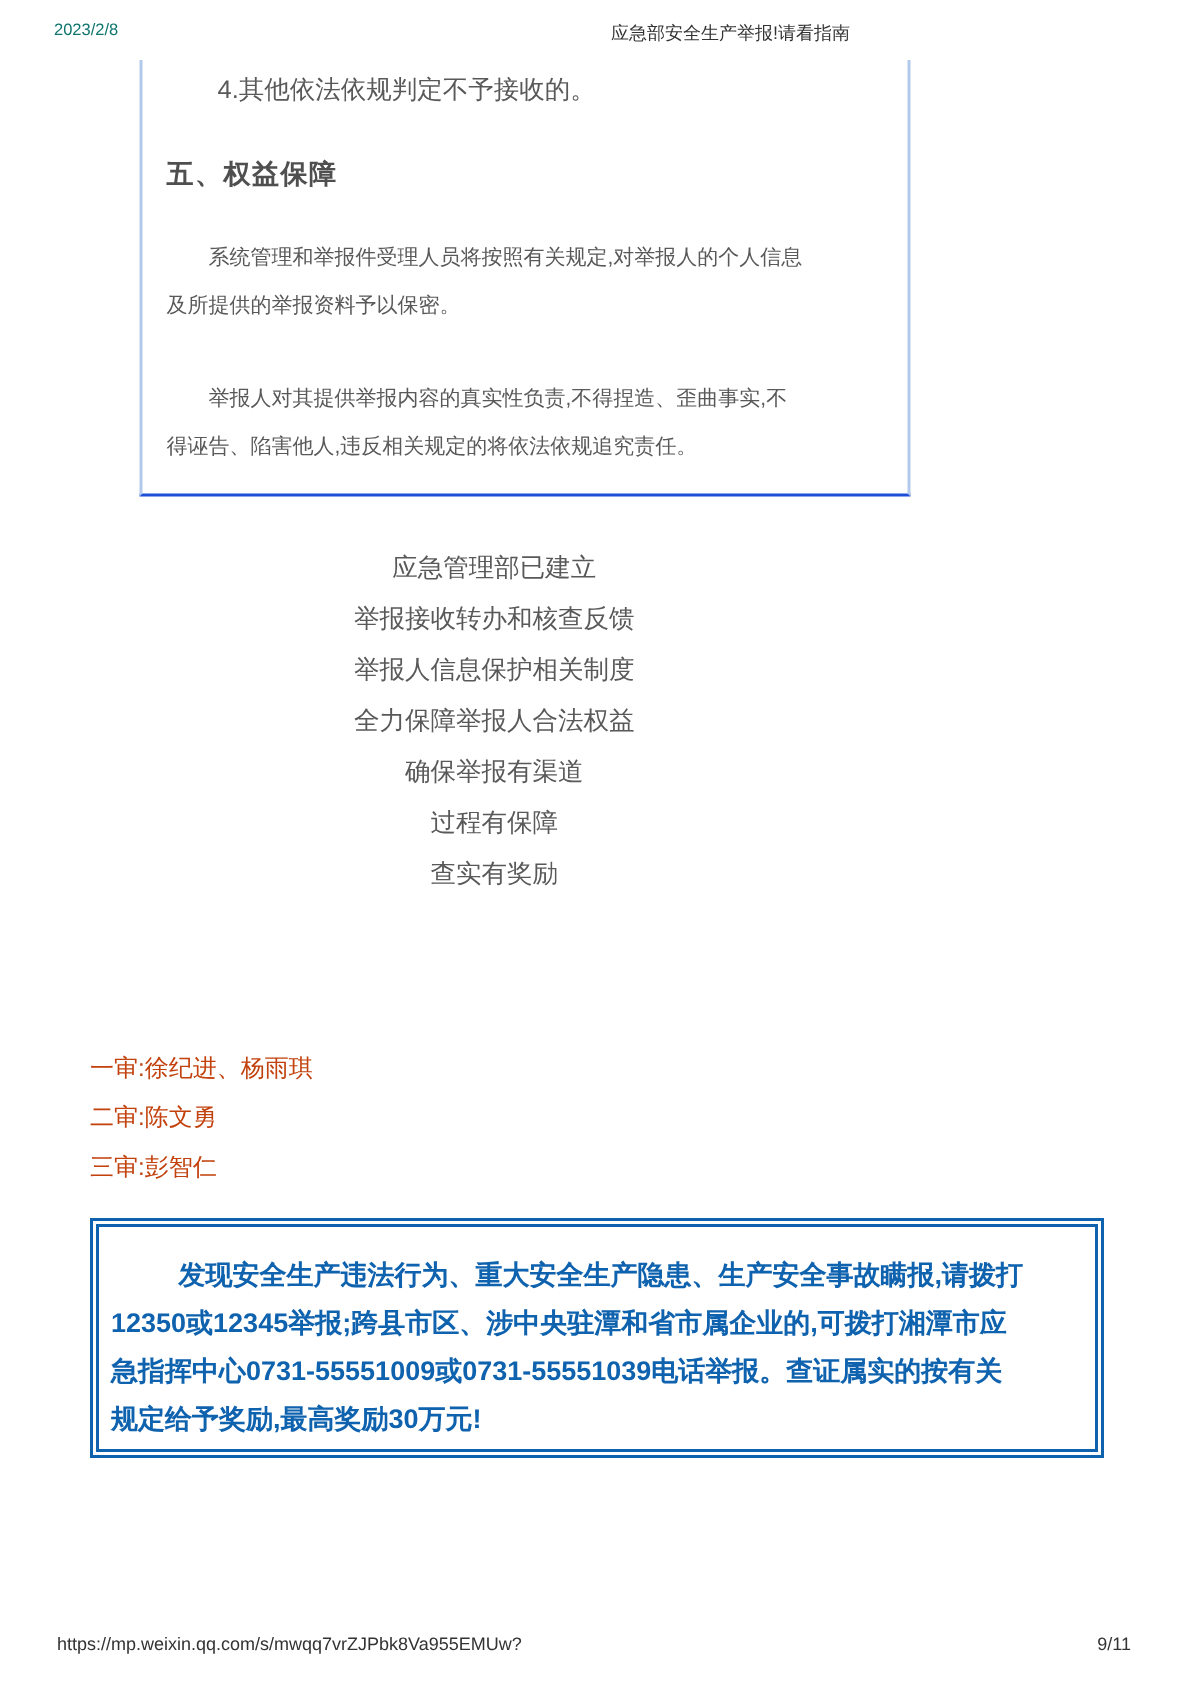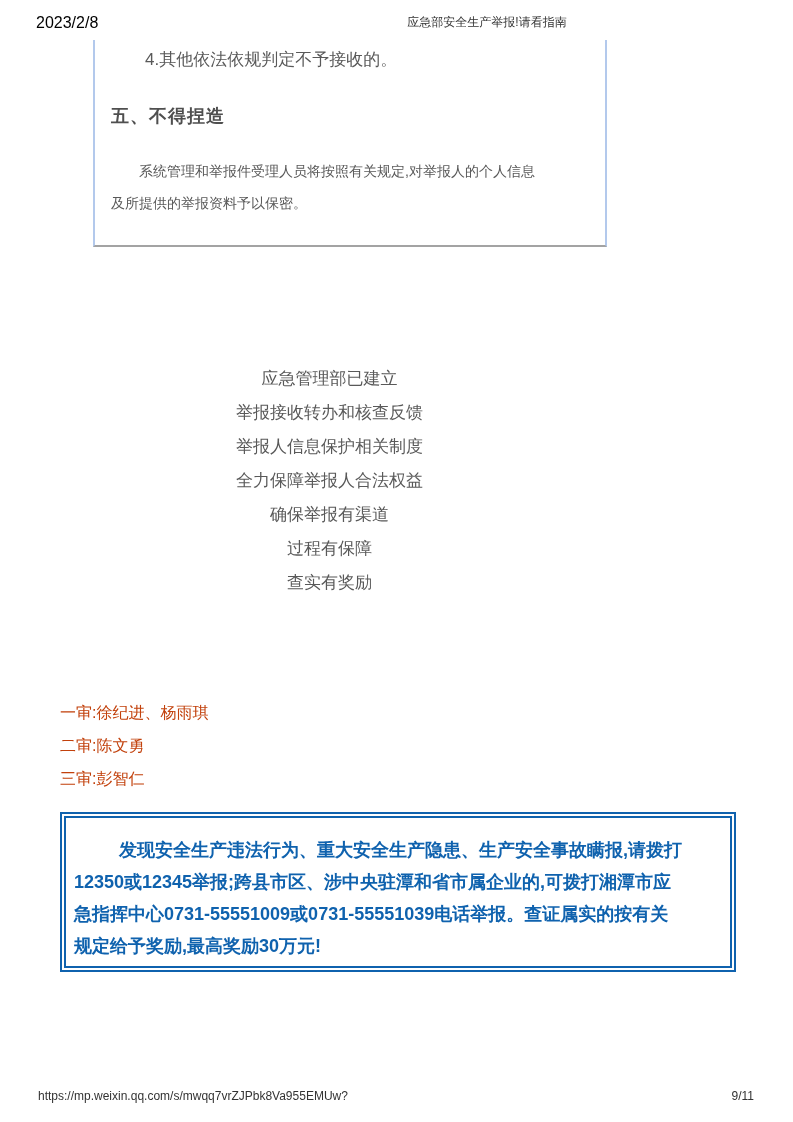--- a/index.html
+++ b/index.html
@@ -10,22 +10,22 @@
     height: 1122px;
     background: #ffffff;
     font-family: "Liberation Sans", "DejaVu Sans", sans-serif;
     overflow: hidden;
   }
 
   
   .print-date {
     position: absolute;
     left: 36px; top: 14px;
-    font-size: 16px;
-    color: #000000;
+    font-size: 11px;
+    color: #0f766e;
   }
   .print-title {
     position: absolute;
     left: 439px; top: 14px;
     transform: translateX(-50%);
     font-size: 12px;
     color: #333333;
     white-space: nowrap;
     margin-left: 48px;
   }
@@ -42,22 +42,22 @@
     color: #333333;
   }
 
   
   .notice-box {
     position: absolute;
     left: 93px; top: 40px;
     width: 514px;
     border-left: 2px solid #b3c9ec;
     border-right: 2px solid #b3c9ec;
-    border-bottom: 2px solid #a3a3a3;
-    padding: 6px 16px 26px 16px;
+    border-bottom: 2px solid #1d4ed8;
+    padding: 6px 16px 16px 16px;
     color: #595959;
     background: #ffffff;
   }
   .notice-box .nitem {
     font-size: 17px;
     line-height: 28px;
     text-indent: 2em;
   }
   .notice-box .nheading {
     margin-top: 30px;
@@ -117,23 +117,25 @@
   }
 </style>
 </head>
 <body>
 
 <span class="print-date">2023/2/8</span>
 <span class="print-title">应急部安全生产举报!请看指南</span>
 
 <div class="notice-box">
   <p class="nitem">4.其他依法依规判定不予接收的。</p>
-  <h3 class="nheading">五、不得捏造</h3>
+  <h3 class="nheading">五、权益保障</h3>
   <p class="npara">系统管理和举报件受理人员将按照有关规定,对举报人的个人信息
 及所提供的举报资料予以保密。</p>
+  <p class="npara second">举报人对其提供举报内容的真实性负责,不得捏造、歪曲事实,不
+得诬告、陷害他人,违反相关规定的将依法依规追究责任。</p>
 </div>
 
 <div class="center-block">应急管理部已建立
 举报接收转办和核查反馈
 举报人信息保护相关制度
 全力保障举报人合法权益
 确保举报有渠道
 过程有保障
 查实有奖励</div>
 

